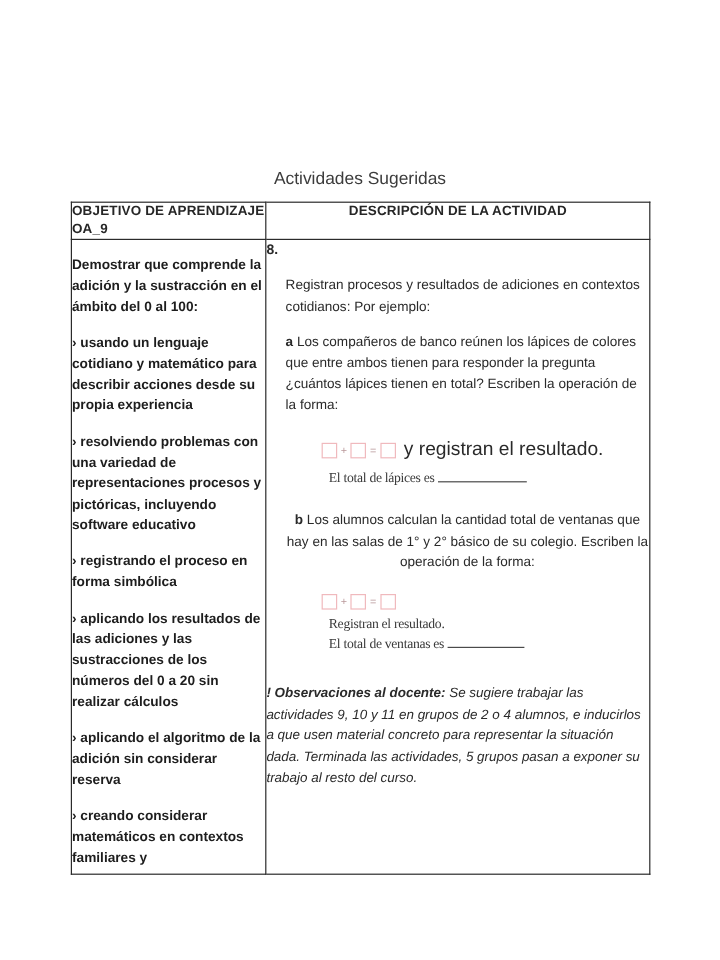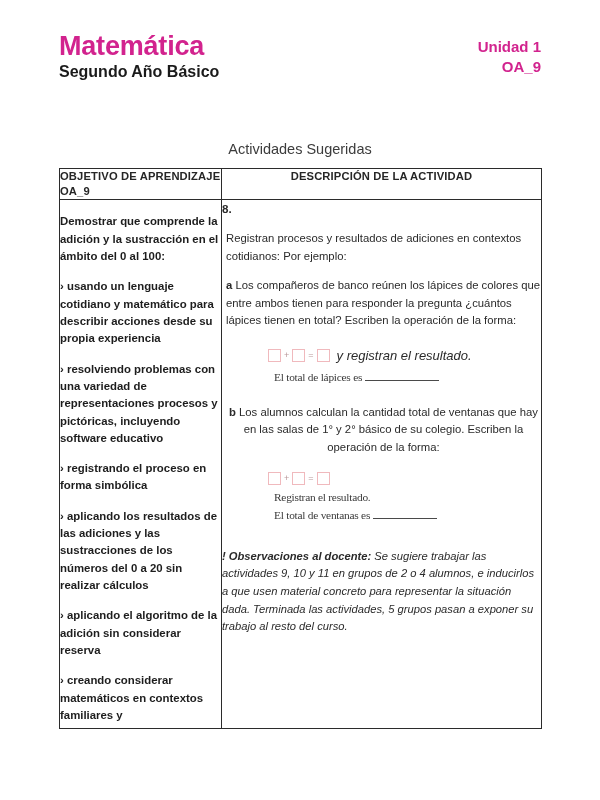--- a/index.html
+++ b/index.html
@@ -119,21 +119,21 @@
   .obj-block { margin: 13px 0 11px 0; }
   .obj-block:last-child { margin-bottom: 0; }
 
   
   .act-number {
     font-weight: bold;
     font-size: 11.6px;
     margin-bottom: 12px;
   }
   .para {
-    margin: 0 0 12px 4px;
+    margin: 0 0 12px 16px;
   }
   .para:last-child { margin-bottom: 0; }
   .item-letter {
     font-weight: bold;
   }
 
   .equation-row {
     display: flex;
     align-items: center;
     margin: 16px 0 3px 46px;
@@ -147,24 +147,23 @@
     box-sizing: border-box;
   }
   .op-sign {
     display: inline-block;
     font-size: 9px;
     color: #b9989a;
     padding: 0 3px;
     line-height: 1;
   }
   .eq-trailing {
-    font-size: 13px;
+    font-size: 16px;
     color: #2a2a2a;
     padding-left: 7px;
-    font-style: italic;
   }
 
   .handwrite-line {
     font-family: Liberation Serif, serif;
     font-size: 11.4px;
     color: #3a3a3a;
     margin-left: 52px;
     line-height: 1.5;
     letter-spacing: -0.25px;
   }
@@ -186,30 +185,20 @@
   .note-lead {
     font-weight: bold;
     font-style: italic;
   }
 </style>
 </head>
 <body>
 
 <div class="page">
 
-  <div class="doc-header">
-    <div class="header-left">
-      <div class="subject-title">Matemática</div>
-      <div class="grade-title">Segundo Año Básico</div>
-    </div>
-    <div class="header-right">
-      <div class="unit-label">Unidad 1</div>
-      <div class="oa-label">OA_9</div>
-    </div>
-  </div>
 
   <div class="section-title">Actividades Sugeridas</div>
 
   <table class="act-table">
     <colgroup>
       <col class="col-objective">
       <col class="col-description">
     </colgroup>
     <tbody>
       <tr>

